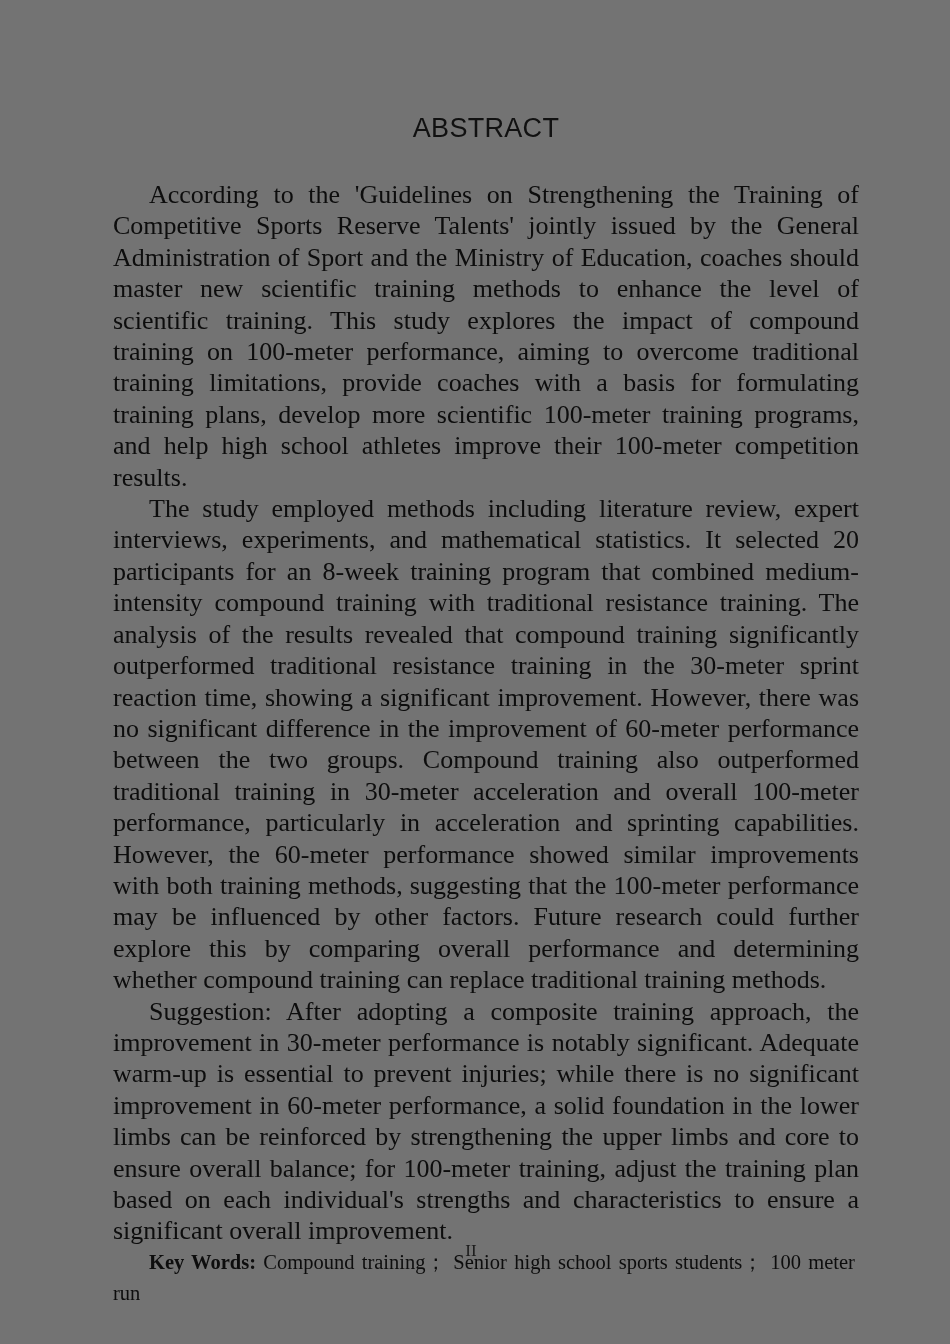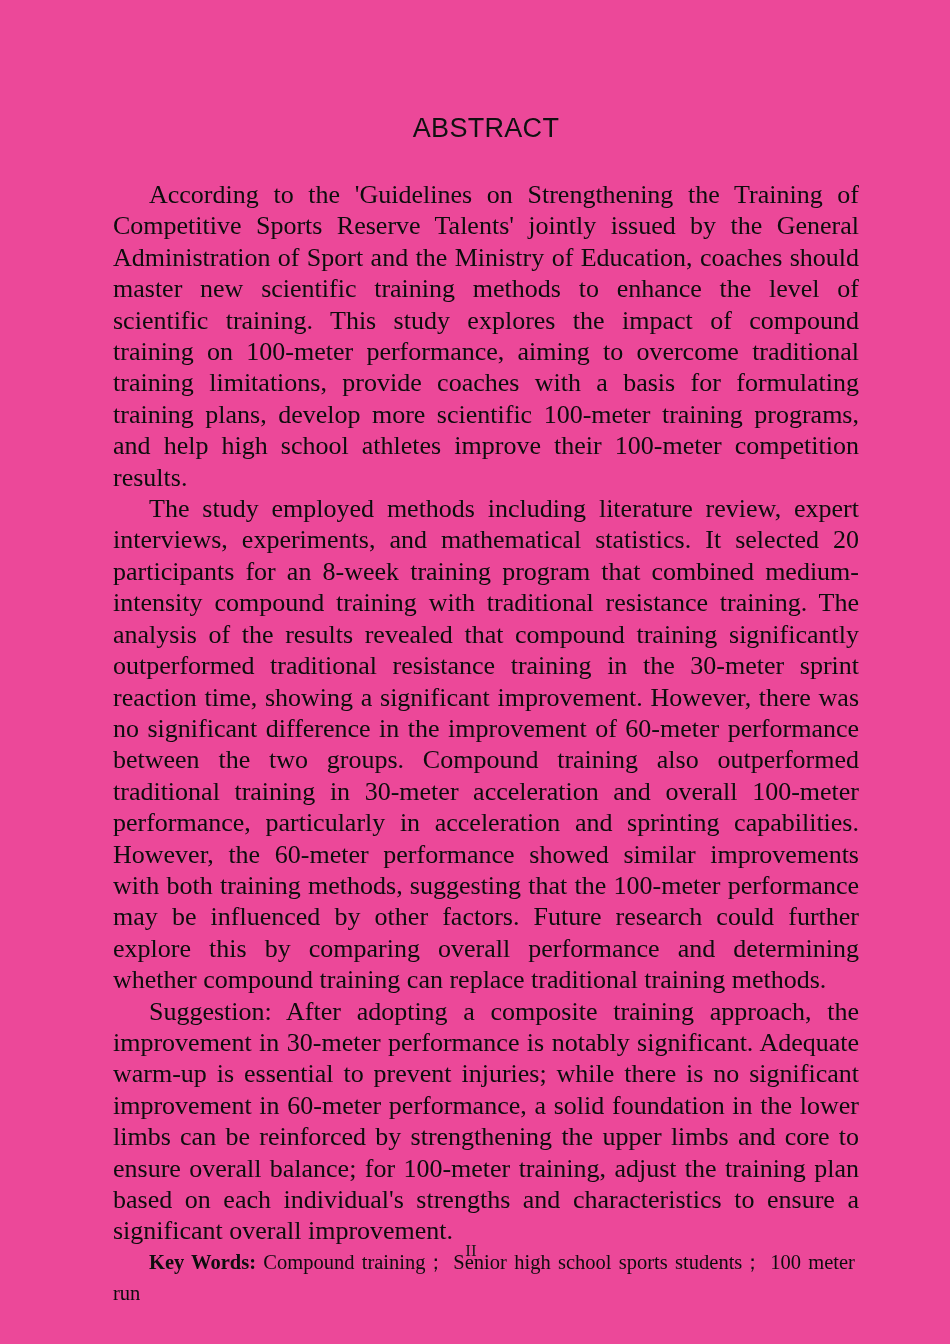--- a/index.html
+++ b/index.html
@@ -8,21 +8,21 @@
     background: #ffffff;
   }
   body {
     font-family: "Liberation Serif", "DejaVu Serif", serif;
     color: #000000;
   }
   .page {
     position: relative;
     width: 950px;
     height: 1344px;
-    background: #ec4899;
+    background: #737373;
     overflow: hidden;
     box-sizing: border-box;
   }
   .content {
     position: absolute;
     left: 113px;
     top: 0;
     width: 746px;
   }
   .doc-title {

